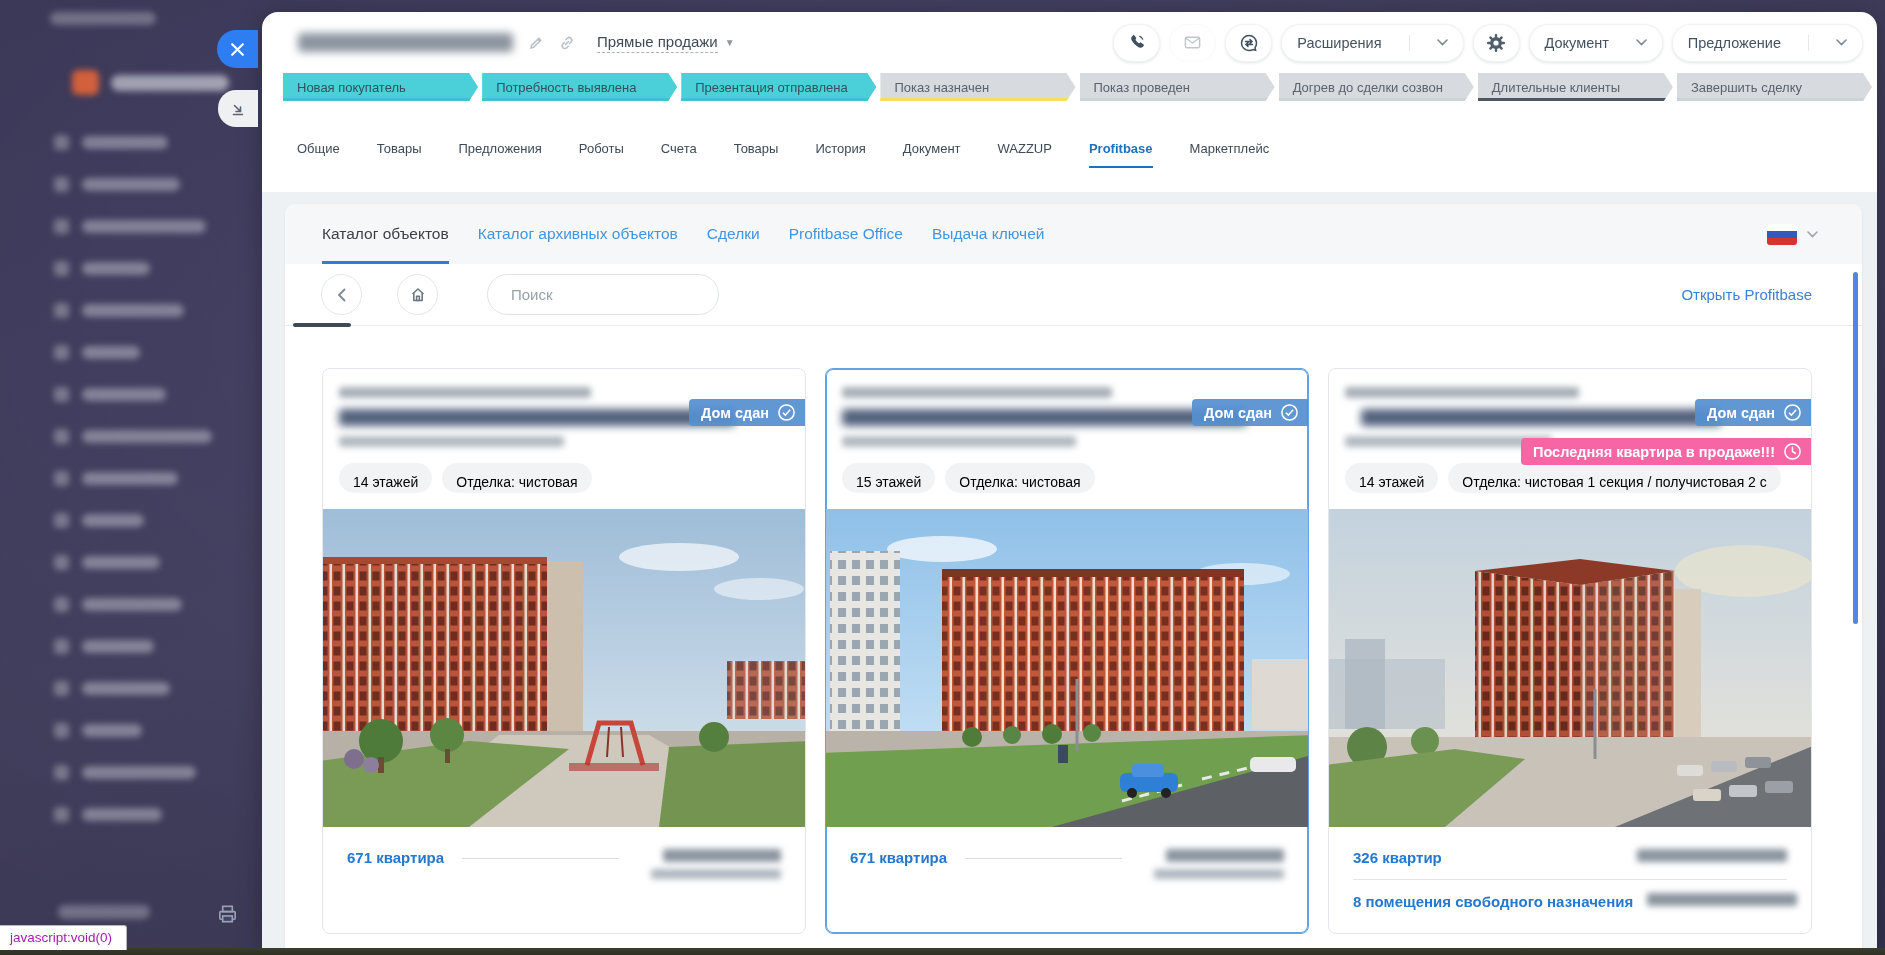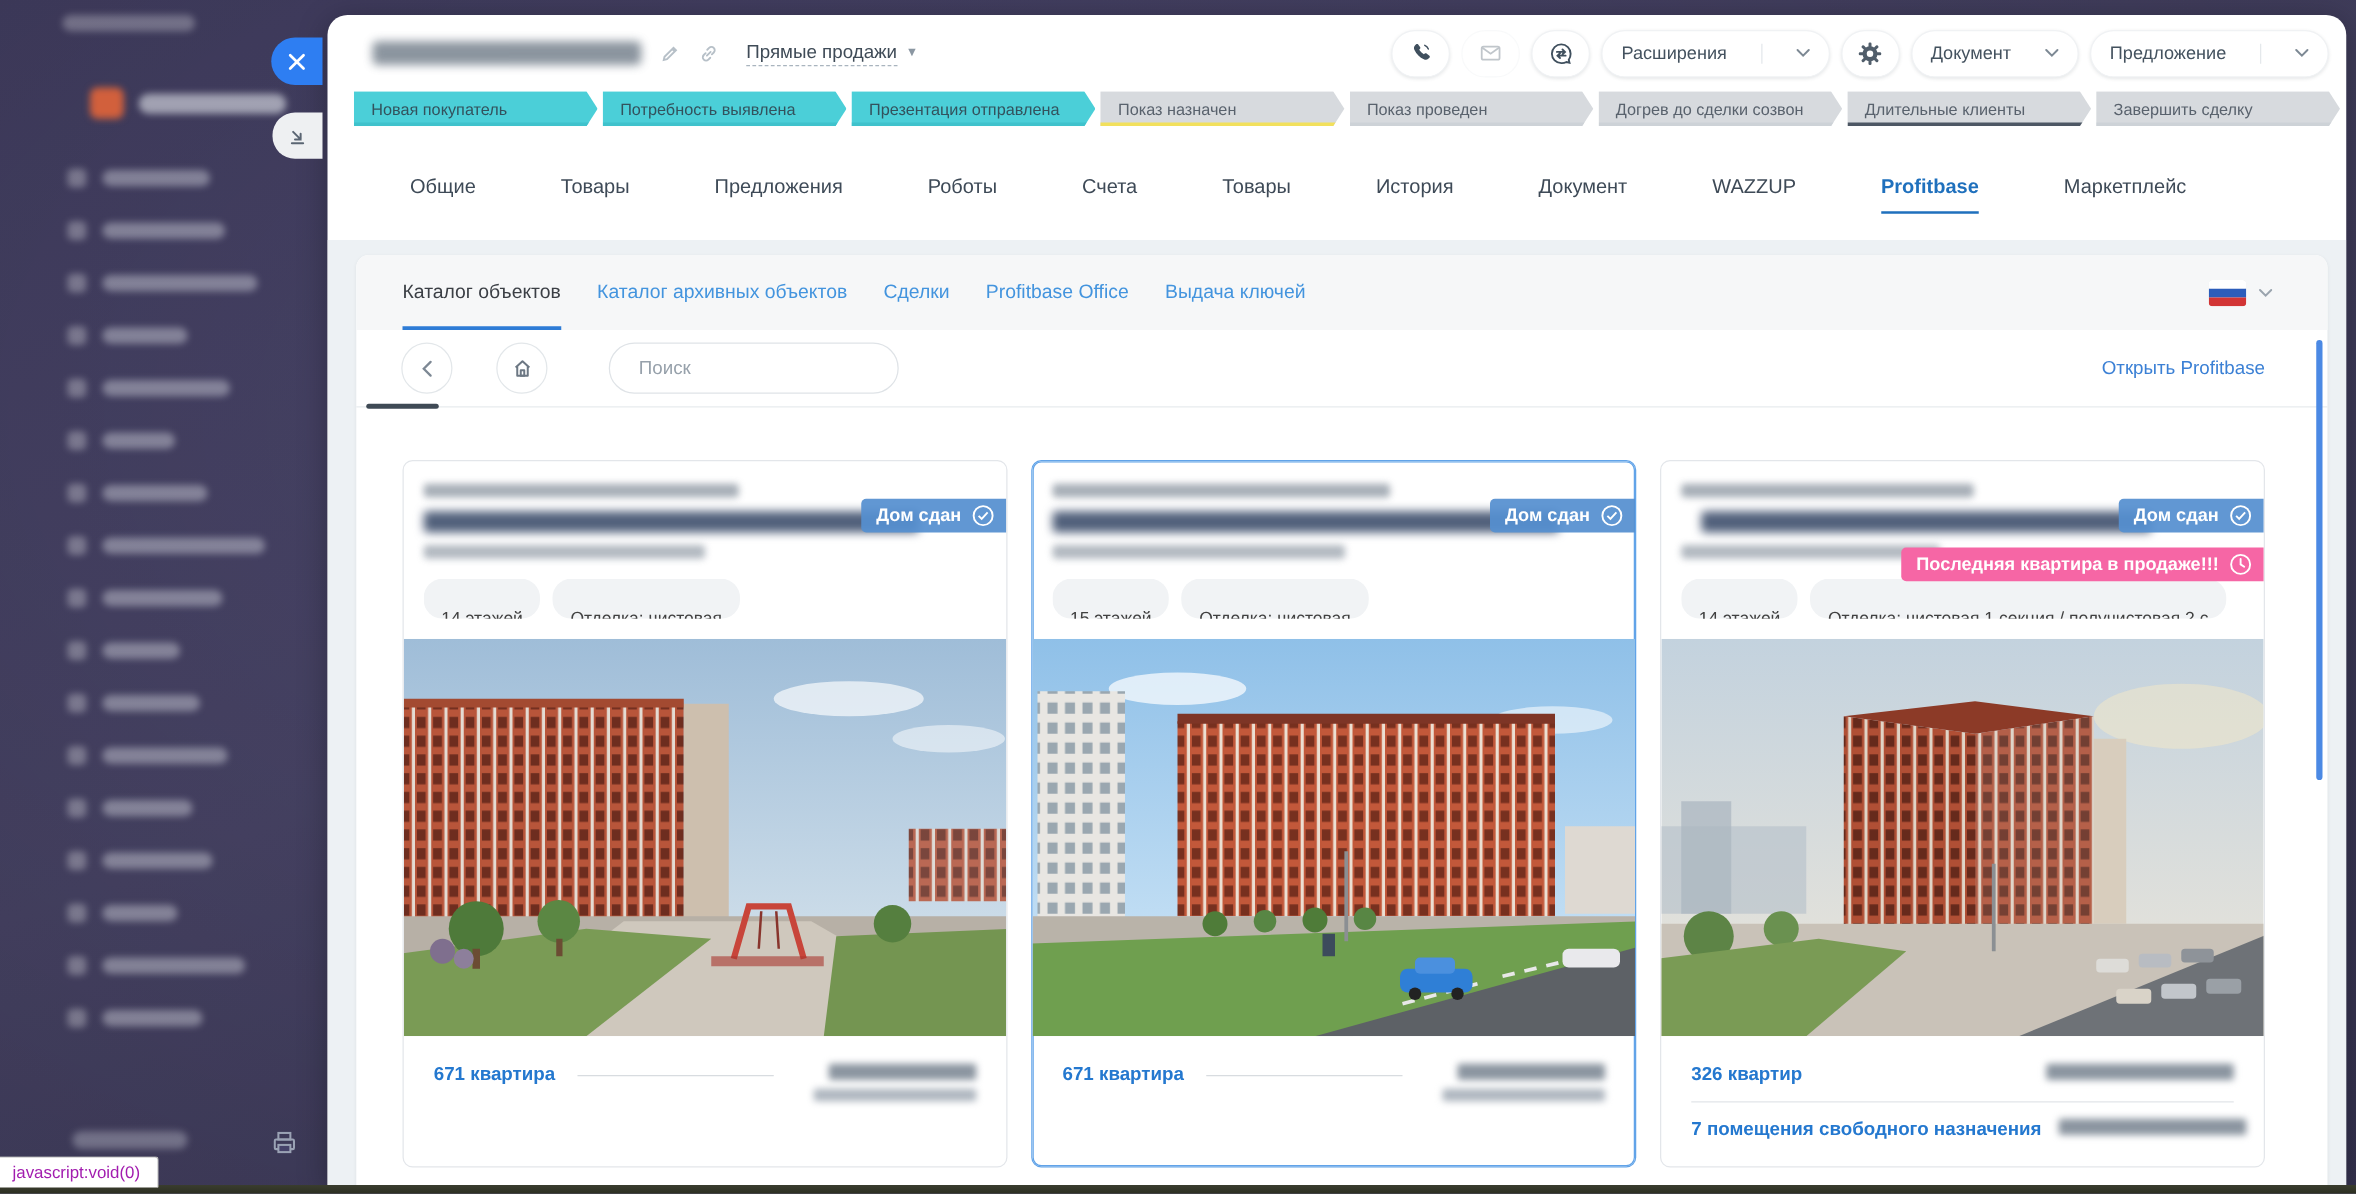--- a/index.html
+++ b/index.html
@@ -69,22 +69,22 @@
   .stage.current{ background:#d7dade; color:#59626d; }
   .stage.current .under{ background:#f2e05c; }
   .stage.idle   { background:#d7dade; color:#59626d; }
   .stage.idle .under   { background:#cdd2d7; }
   .stage.marked { background:#d7dade; color:#59626d; }
   .stage.marked .under { background:#4d5764; }
 
   
   .tabs { position:absolute; top:89px; left:0; right:0; display:flex; gap:37px;
     padding:40px 16px 0 35px; }
-  .tab { font-size:16px; color:#3e4a57; padding-bottom:10px;
-    border-bottom:2px solid transparent; cursor:pointer; white-space:nowrap;margin-left:31px; }
+  .tab { font-size:13px; color:#3e4a57; padding-bottom:10px;
+    border-bottom:2px solid transparent; cursor:pointer; white-space:nowrap; }
   .tab.active { color:#1f70bd; border-bottom-color:#1f70bd; font-weight:bold; }
 
   
   .content { position:absolute; top:180px; left:0; right:0; bottom:0; background:#edf1f4; }
   .inner-card { position:absolute; top:12px; left:23px; right:15px; bottom:0;
     background:#fff; border-radius:10px 10px 0 0; box-shadow:0 1px 3px rgba(50,60,70,.08); }
 
   .subtabs { height:60px; background:#f6f7f8; border-radius:10px 10px 0 0;
     display:flex; align-items:center; gap:29px; padding:0 44px 0 37px; position:relative; }
   .subtab { height:100%; display:flex; align-items:center; font-size:15.5px;
@@ -118,22 +118,22 @@
   .cards { display:flex; gap:19px; padding:42px 50px 0 37px; }
   .pcard { flex:1; height:566px; background:#fff; border:1px solid #e3e6ea;
     border-radius:8px; overflow:hidden; position:relative; cursor:pointer; }
   .pcard.selected { border-color:#61a3e8; box-shadow:0 0 0 1px #61a3e8 inset; }
   .pcard-head { padding:18px 16px 0; }
   .blob { border-radius:3px; filter:blur(3px); }
   .b-addr { height:11px; background:#98a1ab; opacity:.85; margin-bottom:11px; }
   .b-title { height:17px; background:#51607b; filter:blur(4px); margin-bottom:10px; }
   .b-sub { height:11px; background:#a5adb6; opacity:.85; }
   .badges { margin-top:16px; display:flex; gap:10px; white-space:nowrap; overflow:hidden; }
-  .badge-pill { flex-shrink:0; background:#f1f3f5; color:#404040; font-size:14px;
-    height:30px; line-height:30px; padding:16px 14px; border-radius:15px; }
+  .badge-pill { flex-shrink:0; background:#f1f3f5; color:#000000; font-size:14px;
+    height:30px; line-height:30px; padding:4px 14px; border-radius:15px; }
   .img-wrap { margin-top:16px; height:318px; position:relative; overflow:hidden; }
   .img-wrap svg { display:block; width:100%; height:100%; }
   .img-badge { position:absolute; right:0; display:flex; align-items:center; gap:8px;
     color:#fff; font-weight:bold; font-size:14.5px; height:27px; padding:0 9px 0 12px;
     border-radius:4px 0 0 4px; }
   .img-badge.status { top:30px; background:rgba(85,143,208,.93); }
   .img-badge.urgent { top:69px; background:#f666a5; }
   .pcard-info { padding:22px 24px 0; }
   .unit-row { display:flex; align-items:flex-start; }
   .unit-link { color:#2478cf; font-weight:bold; font-size:15px; white-space:nowrap;
@@ -630,21 +630,21 @@
           </div>
           <div class="pcard-info">
             <div class="unit-row">
               <span class="unit-link">326 квартир</span>
               <div class="price" style="gap:0">
                 <div class="p1" style="width:150px"></div>
               </div>
             </div>
             <div class="row-div"></div>
             <div class="unit-row">
-              <span class="unit-link">7 помещения свободного назначения</span>
+              <span class="unit-link">8 помещения свободного назначения</span>
               <div class="price" style="gap:0">
                 <div class="p1" style="width:150px"></div>
               </div>
             </div>
           </div>
         </div>
 
       </div>
     </div>
   </div>

